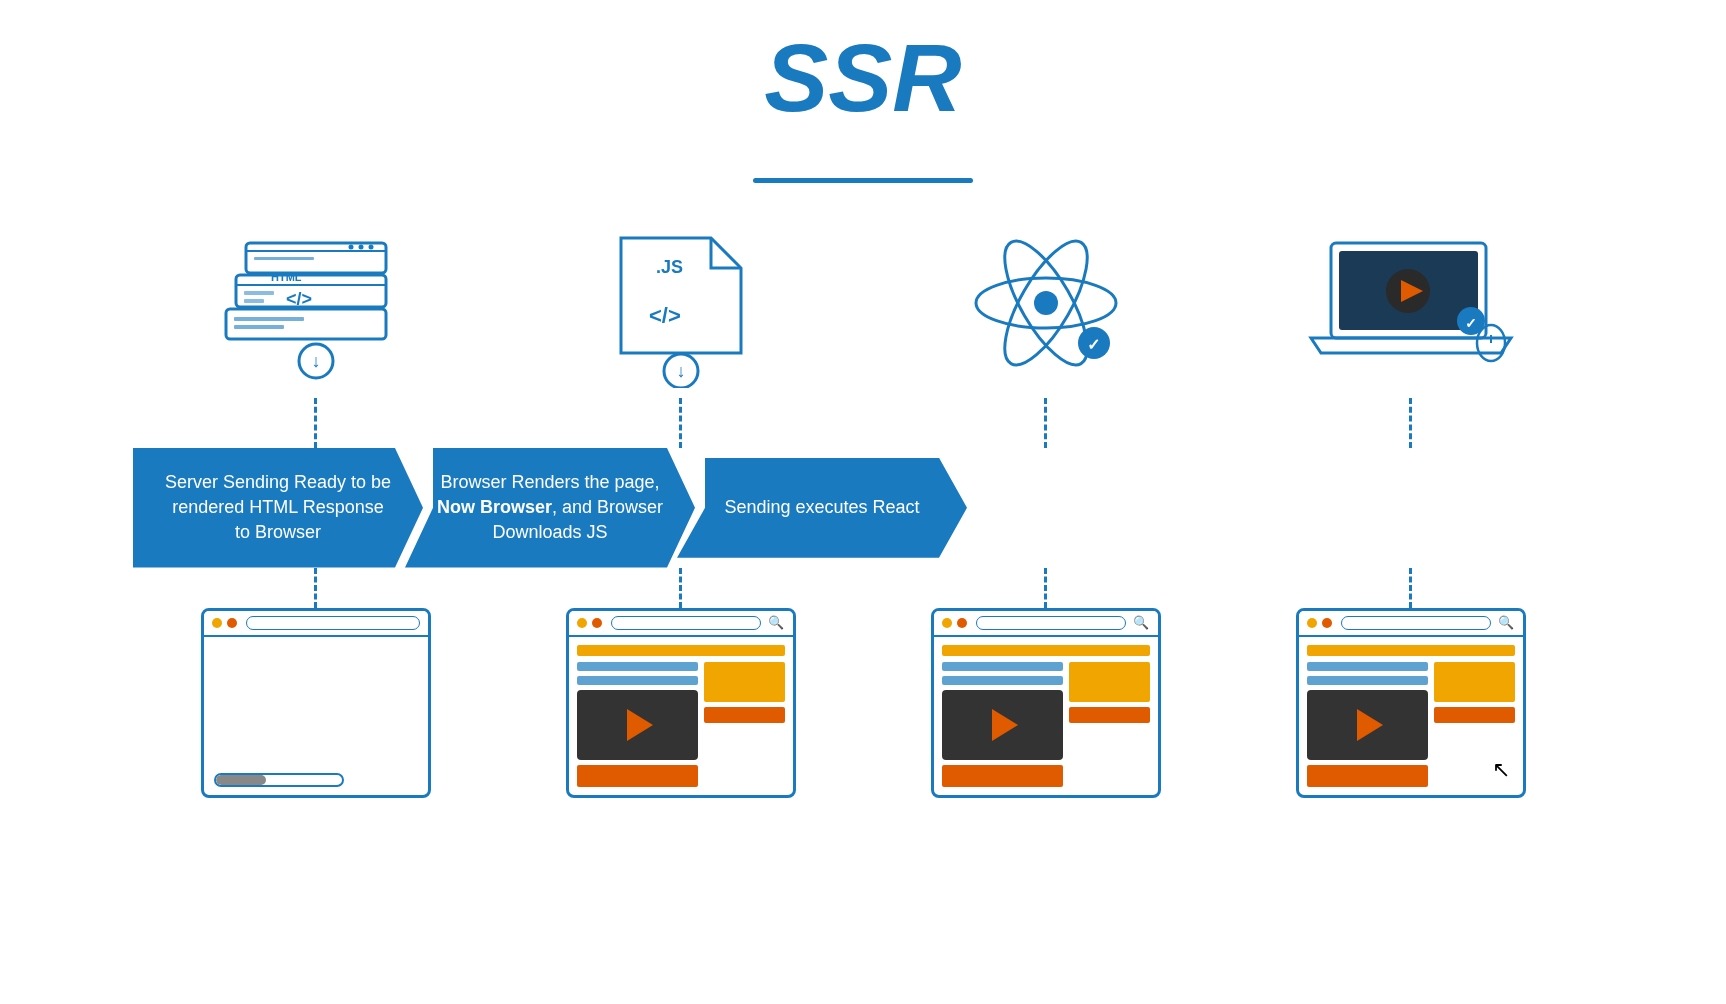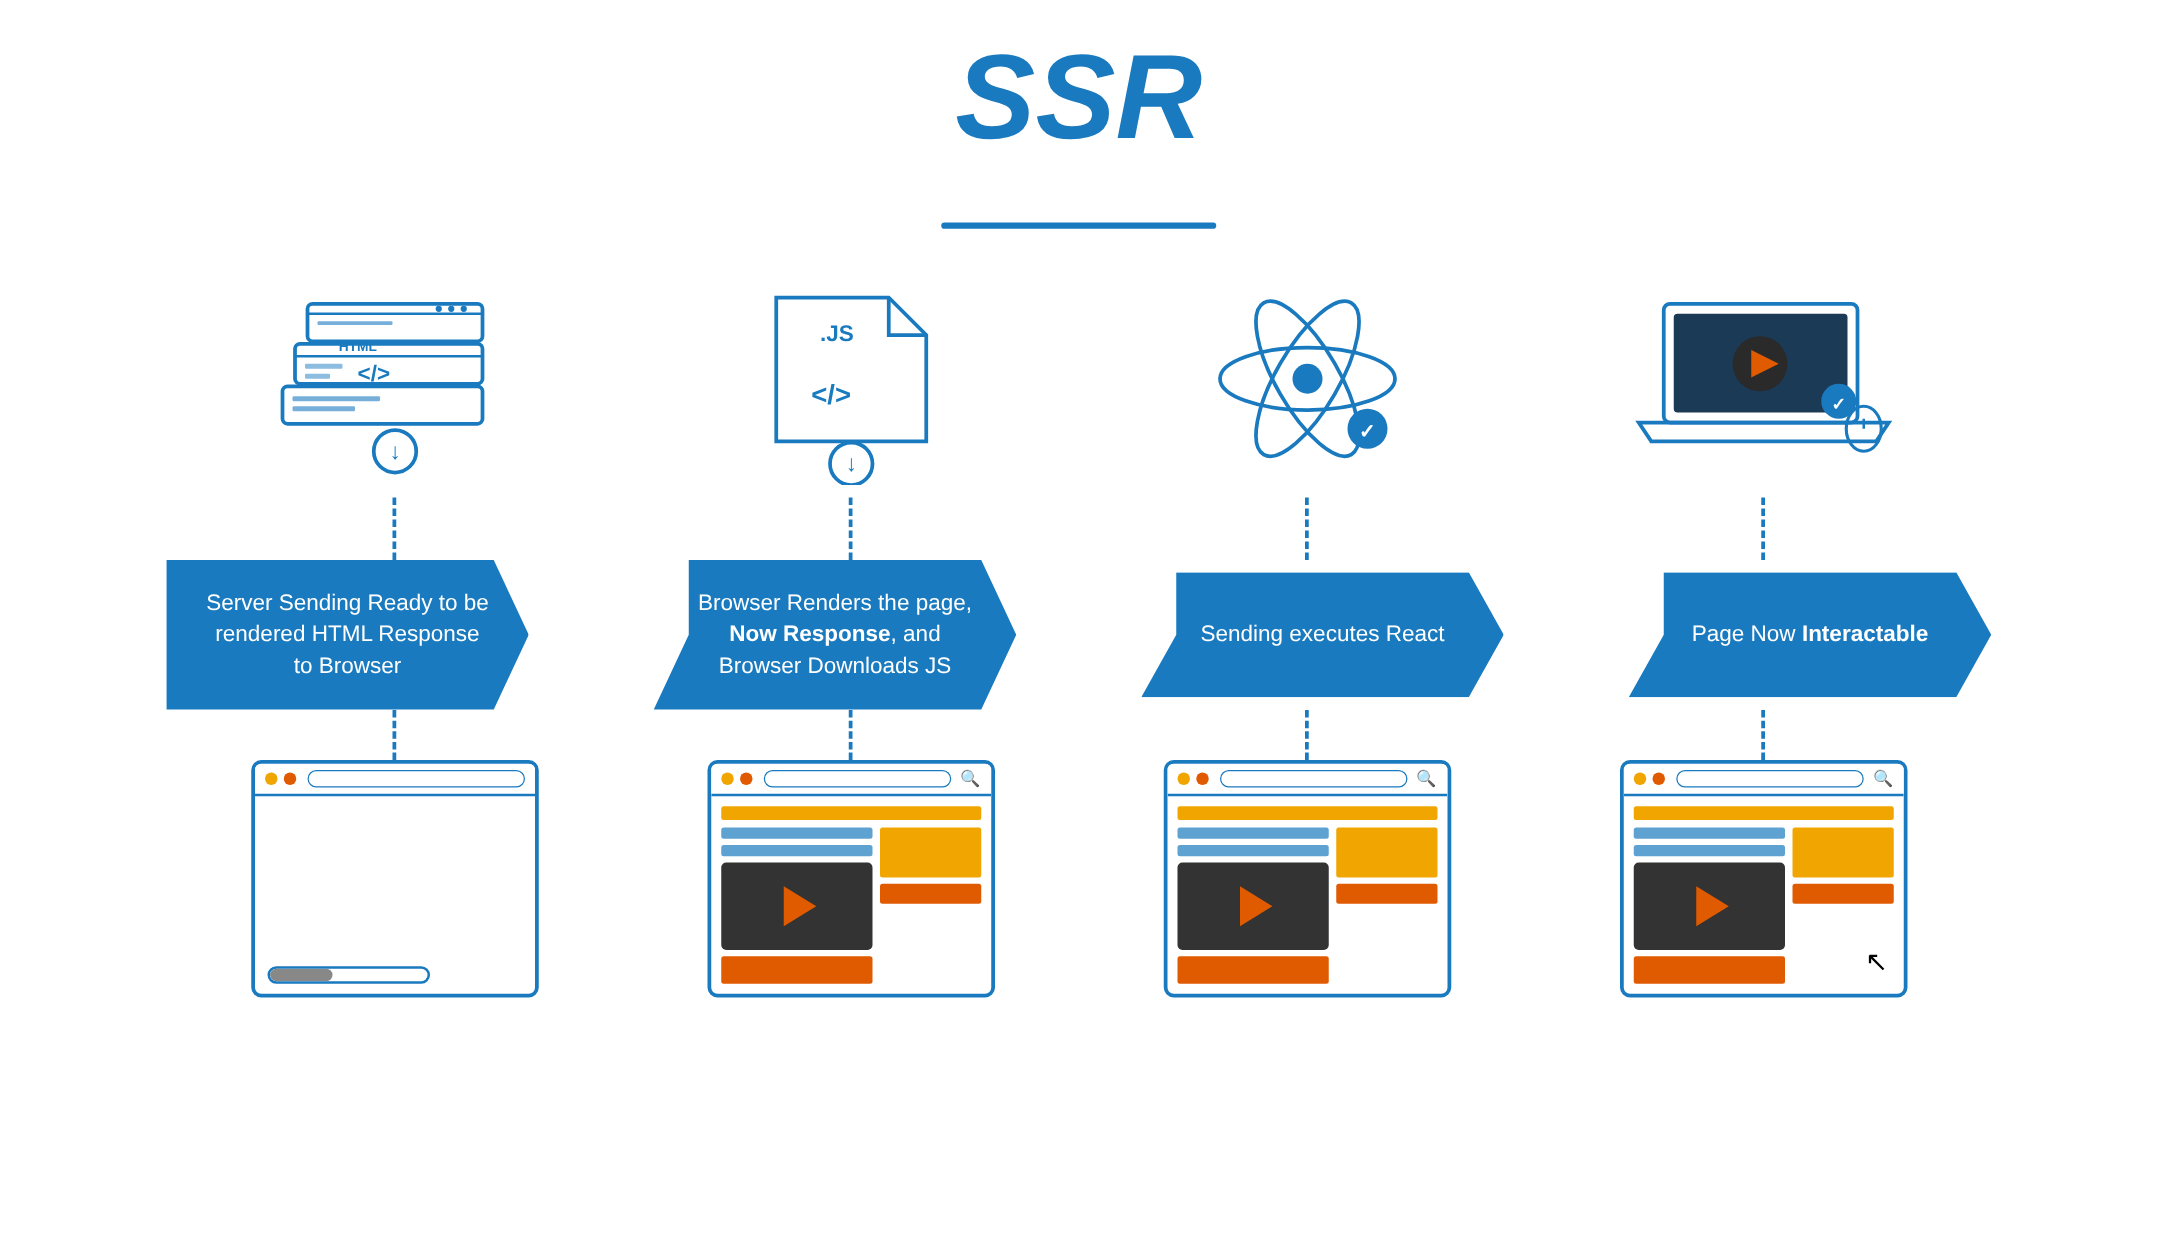--- a/index.html
+++ b/index.html
@@ -82,21 +82,21 @@
     .connector-v-short {
       width: 2px;
       height: 40px;
       border-left: 3px dashed #1a7abf;
       margin: 0 auto;
     }
 
     
     .arrows-row {
       display: flex;
-      justify-content: space-between;
+      justify-content: flex-start;
       align-items: center;
       padding: 0 20px;
       position: relative;
     }
 
     .arrow-box {
       background: #1a7abf;
       color: #fff;
       font-size: 20px;
       text-align: center;
@@ -377,30 +377,27 @@
 
   </div>
 
   <div class="arrows-row">
 
     <div class="arrow-box" style="clip-path: polygon(0 0, calc(100% - 28px) 0, 100% 50%, calc(100% - 28px) 100%, 0 100%);">
       <span style="font-size:18px;">Server Sending Ready to be rendered HTML Response to Browser</span>
     </div>
 
     <div class="arrow-box" style="clip-path: polygon(28px 0, calc(100% - 28px) 0, 100% 50%, calc(100% - 28px) 100%, 0 100%, 28px 50%); margin-left:-18px;">
-      <span style="font-size:18px;">Browser Renders the page, <b>Now Response</b>, and Browser Downloads JS</span>
+      <span style="font-size:18px;">Browser Renders the page, <b>Now Browser</b>, and Browser Downloads JS</span>
     </div>
 
     <div class="arrow-box" style="clip-path: polygon(28px 0, calc(100% - 28px) 0, 100% 50%, calc(100% - 28px) 100%, 0 100%, 28px 50%); margin-left:-18px;">
       <span style="font-size:18px;">Sending executes React</span>
     </div>
 
-    <div class="arrow-box" style="clip-path: polygon(28px 0, calc(100% - 28px) 0, 100% 50%, calc(100% - 28px) 100%, 0 100%, 28px 50%); margin-left:-18px;">
-      <span style="font-size:18px;">Page Now <b>Interactable</b></span>
-    </div>
 
   </div>
 
   <div class="screens-row">
 
     <div class="screen-col">
       <div class="connector-v-short"></div>
       <div class="browser-win">
         <div class="browser-titlebar">
           <div class="dot-yellow"></div>

